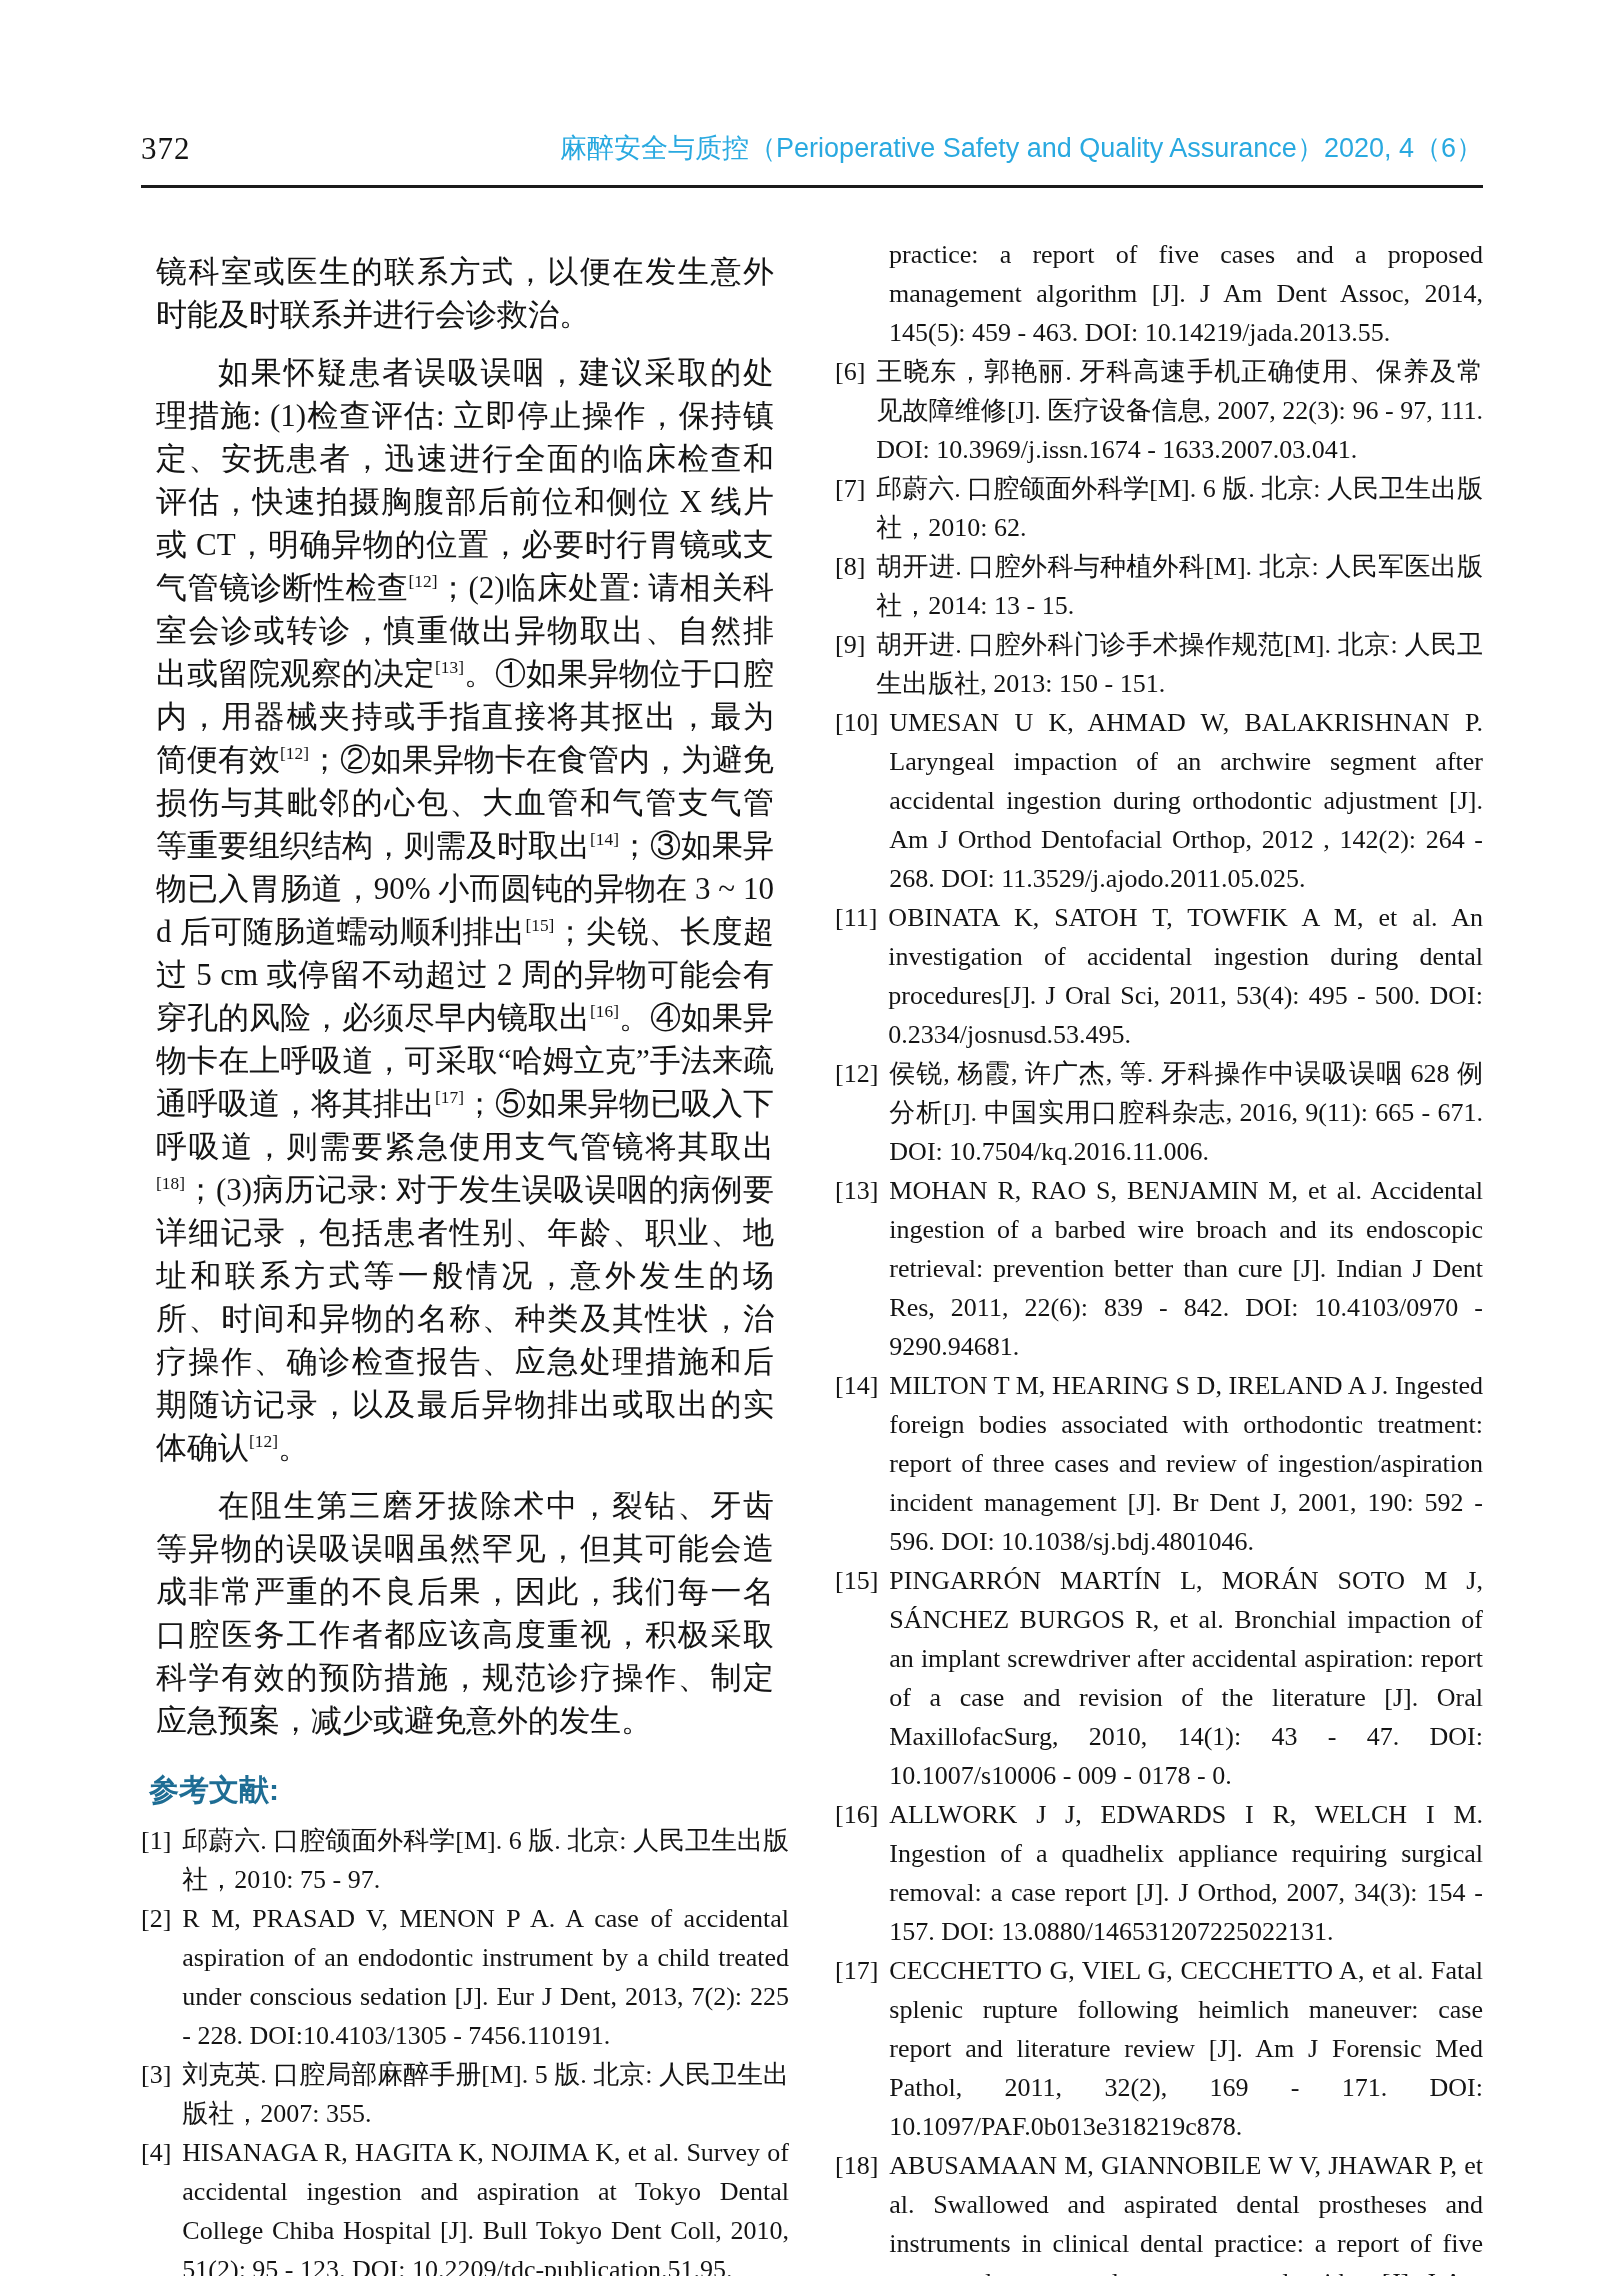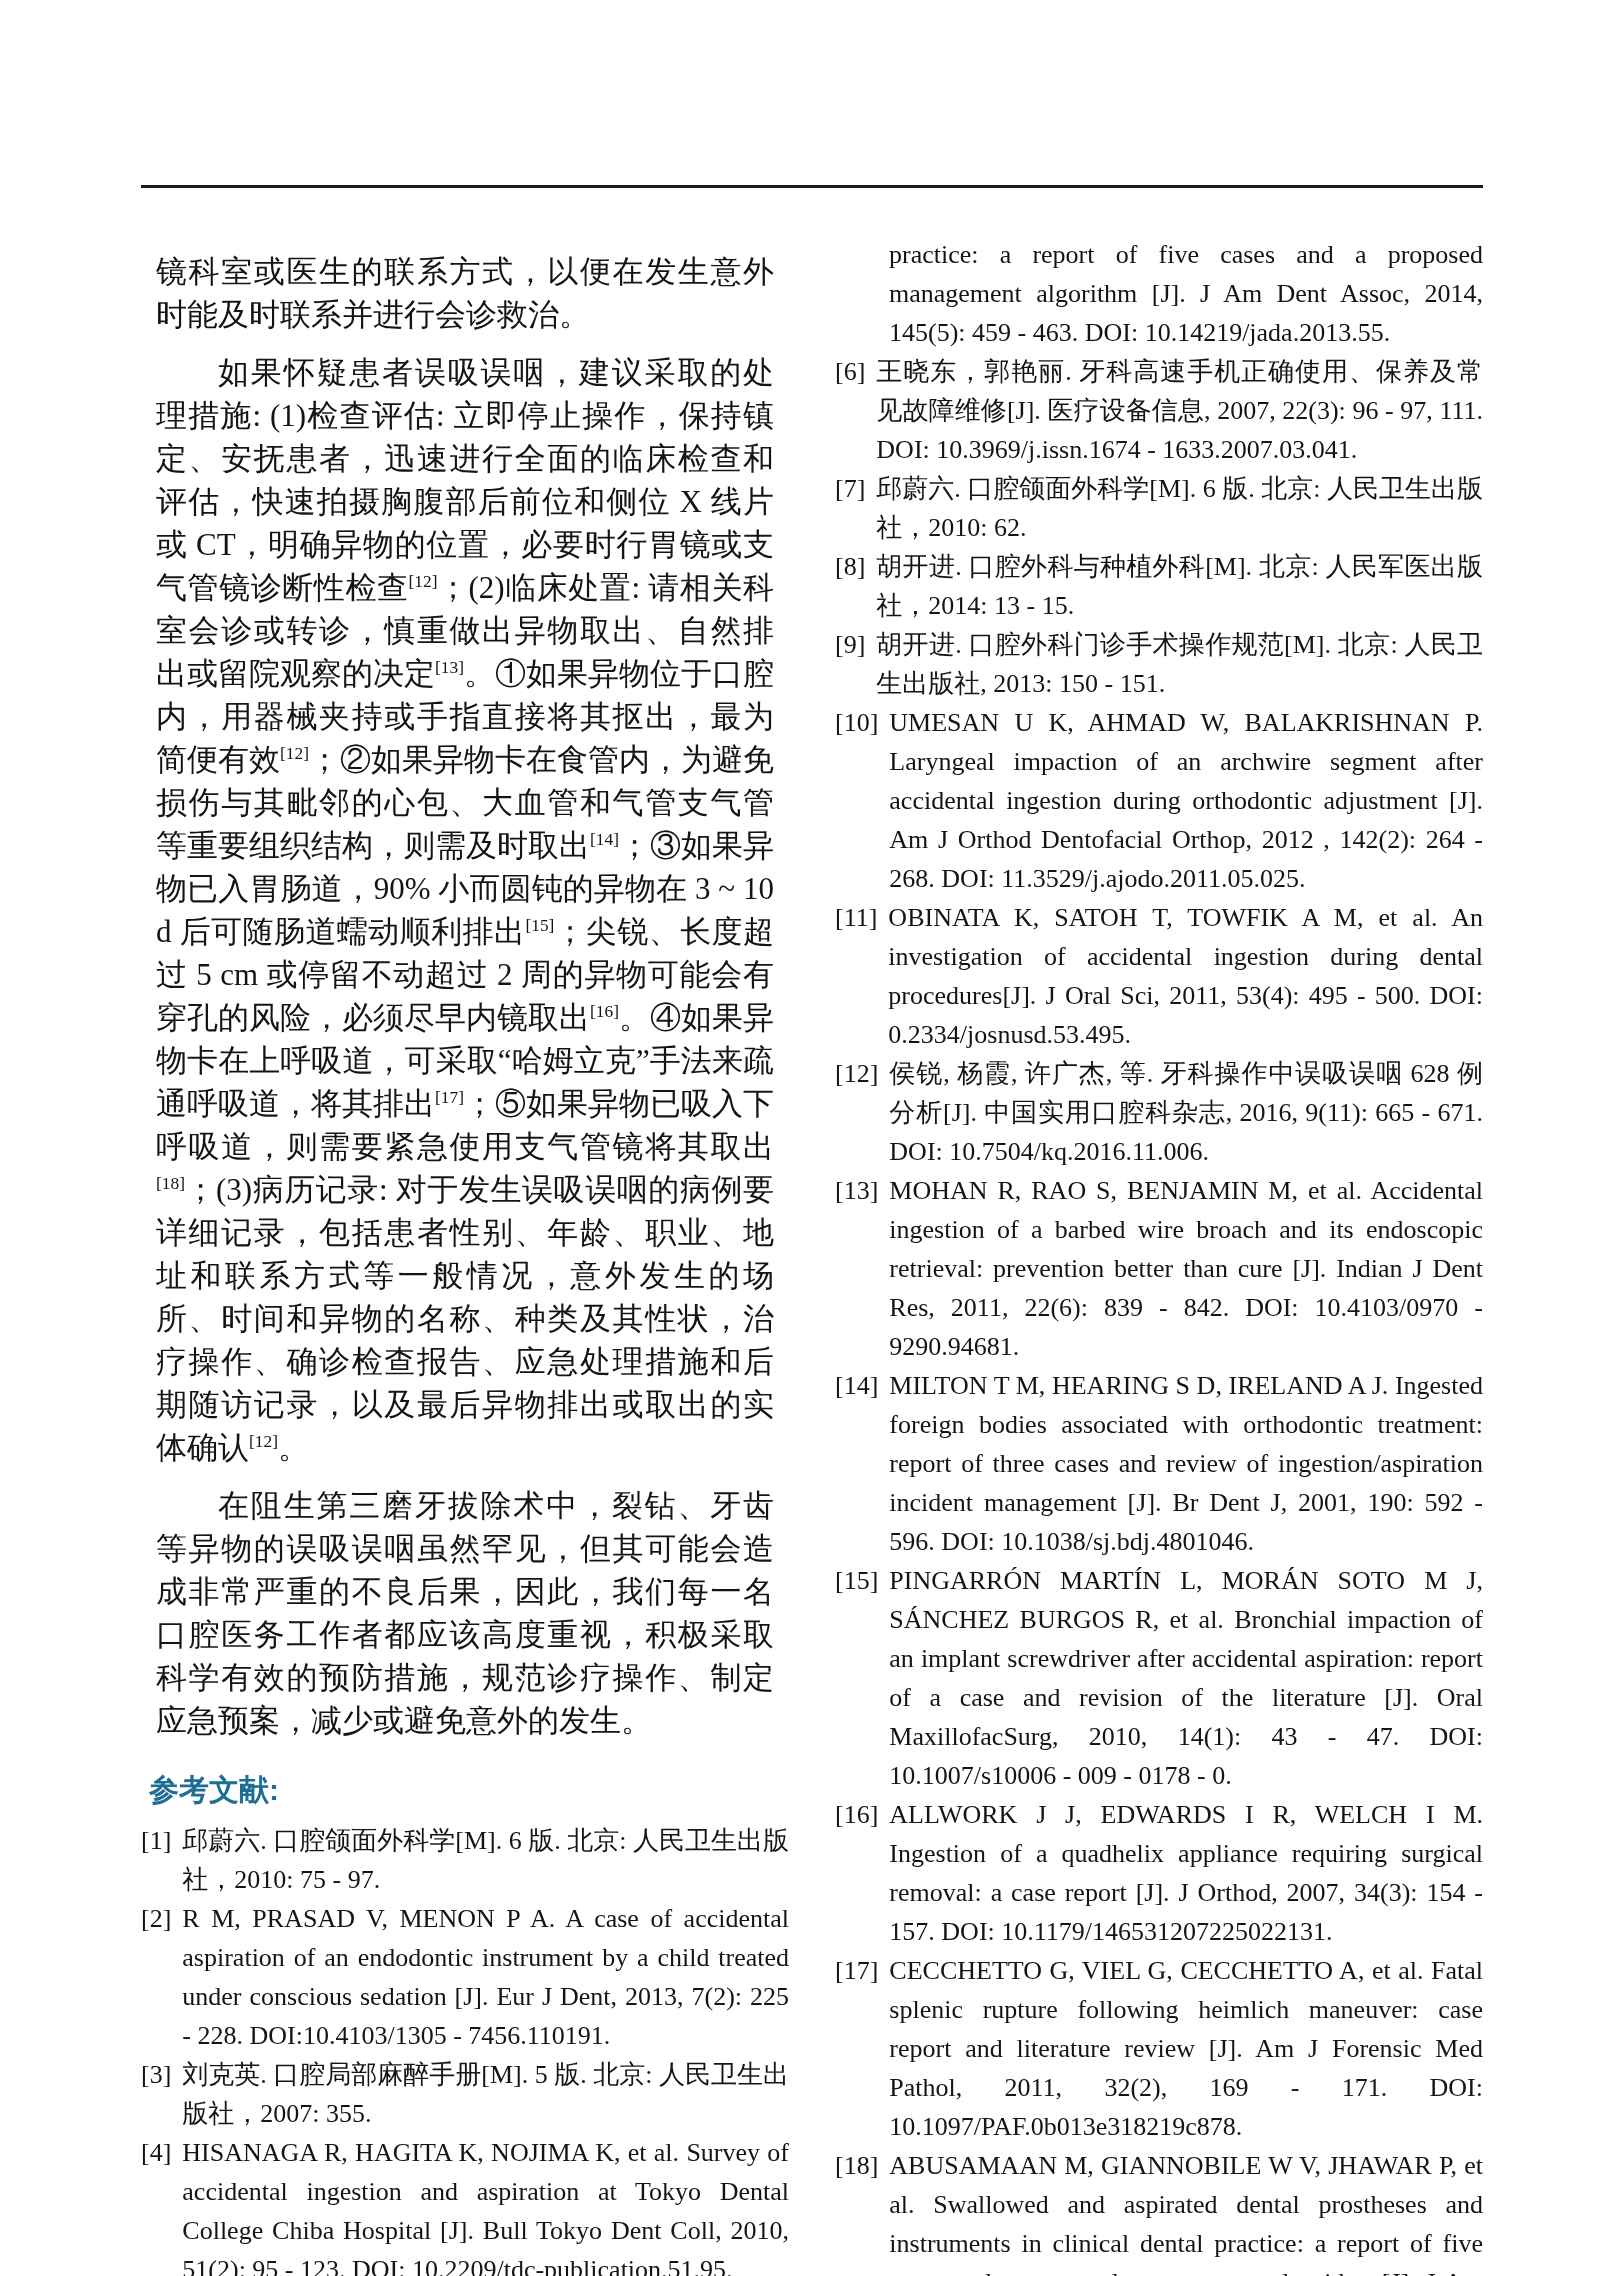--- a/index.html
+++ b/index.html
@@ -30,20 +30,24 @@
   .ref{display:flex;font-size:26px;line-height:39px;}
   .ref-label{white-space:nowrap;padding-right:11px;}
   .ref-text{flex:1;text-align:justify;min-width:0;}
   .ref.cont{padding-left:54px;}
 </style>
 </head>
 <body>
 
 <div class="page">
 
+  <header class="page-header">
+    <span class="page-number">372</span>
+    <span class="journal-title">麻醉安全与质控（Perioperative Safety and Quality Assurance）2020, 4（6）</span>
+  </header>
 
   <div class="header-rule"></div>
 
   <main class="columns">
 
     <section class="col">
       <div id="left-paragraphs">
           <p class="para">镜科室或医生的联系方式，以便在发生意外时能及时联系并进行会诊救治。</p>
           <p class="para indent">如果怀疑患者误吸误咽，建议采取的处理措施: (1)检查评估: 立即停止操作，保持镇定、安抚患者，迅速进行全面的临床检查和评估，快速拍摄胸腹部后前位和侧位 X 线片或 CT，明确异物的位置，必要时行胃镜或支气管镜诊断性检查<sup class="cite">[12]</sup>；(2)临床处置: 请相关科室会诊或转诊，慎重做出异物取出、自然排出或留院观察的决定<sup class="cite">[13]</sup>。①如果异物位于口腔内，用器械夹持或手指直接将其抠出，最为简便有效<sup class="cite">[12]</sup>；②如果异物卡在食管内，为避免损伤与其毗邻的心包、大血管和气管支气管等重要组织结构，则需及时取出<sup class="cite">[14]</sup>；③如果异物已入胃肠道，90% 小而圆钝的异物在 3 ~ 10 d 后可随肠道蠕动顺利排出<sup class="cite">[15]</sup>；尖锐、长度超过 5 cm 或停留不动超过 2 周的异物可能会有穿孔的风险，必须尽早内镜取出<sup class="cite">[16]</sup>。④如果异物卡在上呼吸道，可采取“哈姆立克”手法来疏通呼吸道，将其排出<sup class="cite">[17]</sup>；⑤如果异物已吸入下呼吸道，则需要紧急使用支气管镜将其取出<sup class="cite">[18]</sup>；(3)病历记录: 对于发生误吸误咽的病例要详细记录，包括患者性别、年龄、职业、地址和联系方式等一般情况，意外发生的场所、时间和异物的名称、种类及其性状，治疗操作、确诊检查报告、应急处理措施和后期随访记录，以及最后异物排出或取出的实体确认<sup class="cite">[12]</sup>。</p>
           <p class="para indent">在阻生第三磨牙拔除术中，裂钻、牙齿等异物的误吸误咽虽然罕见，但其可能会造成非常严重的不良后果，因此，我们每一名口腔医务工作者都应该高度重视，积极采取科学有效的预防措施，规范诊疗操作、制定应急预案，减少或避免意外的发生。</p>
@@ -113,21 +117,21 @@
           <div class="ref">
             <span class="ref-label">[14]</span>
             <span class="ref-text">MILTON T M, HEARING S D, IRELAND A J. Ingested foreign bodies associated with orthodontic treatment: report of three cases and review of ingestion/aspiration incident management [J]. Br Dent J, 2001, 190: 592 - 596. DOI: 10.1038/sj.bdj.4801046.</span>
           </div>
           <div class="ref">
             <span class="ref-label">[15]</span>
             <span class="ref-text">PINGARRÓN MARTÍN L, MORÁN SOTO M J, SÁNCHEZ BURGOS R, et al. Bronchial impaction of an implant screwdriver after accidental aspiration: report of a case and revision of the literature [J]. Oral MaxillofacSurg, 2010, 14(1): 43 - 47. DOI: 10.1007/s10006 - 009 - 0178 - 0.</span>
           </div>
           <div class="ref">
             <span class="ref-label">[16]</span>
-            <span class="ref-text">ALLWORK J J, EDWARDS I R, WELCH I M. Ingestion of a quadhelix appliance requiring surgical removal: a case report [J]. J Orthod, 2007, 34(3): 154 - 157. DOI: 10.1179/146531207225022131.</span>
+            <span class="ref-text">ALLWORK J J, EDWARDS I R, WELCH I M. Ingestion of a quadhelix appliance requiring surgical removal: a case report [J]. J Orthod, 2007, 34(3): 154 - 157. DOI: 13.0880/146531207225022131.</span>
           </div>
           <div class="ref">
             <span class="ref-label">[17]</span>
             <span class="ref-text">CECCHETTO G, VIEL G, CECCHETTO A, et al. Fatal splenic rupture following heimlich maneuver: case report and literature review [J]. Am J Forensic Med Pathol, 2011, 32(2), 169 - 171. DOI: 10.1097/PAF.0b013e318219c878.</span>
           </div>
           <div class="ref">
             <span class="ref-label">[18]</span>
             <span class="ref-text">ABUSAMAAN M, GIANNOBILE W V, JHAWAR P, et al. Swallowed and aspirated dental prostheses and instruments in clinical dental practice: a report of five cases and a proposed management algorithm [J]. J Am Dent Assoc, 2014, 145(5): 459 - 463. DOI: 10.14219/jada.2013.55.</span>
           </div>
         </div>

